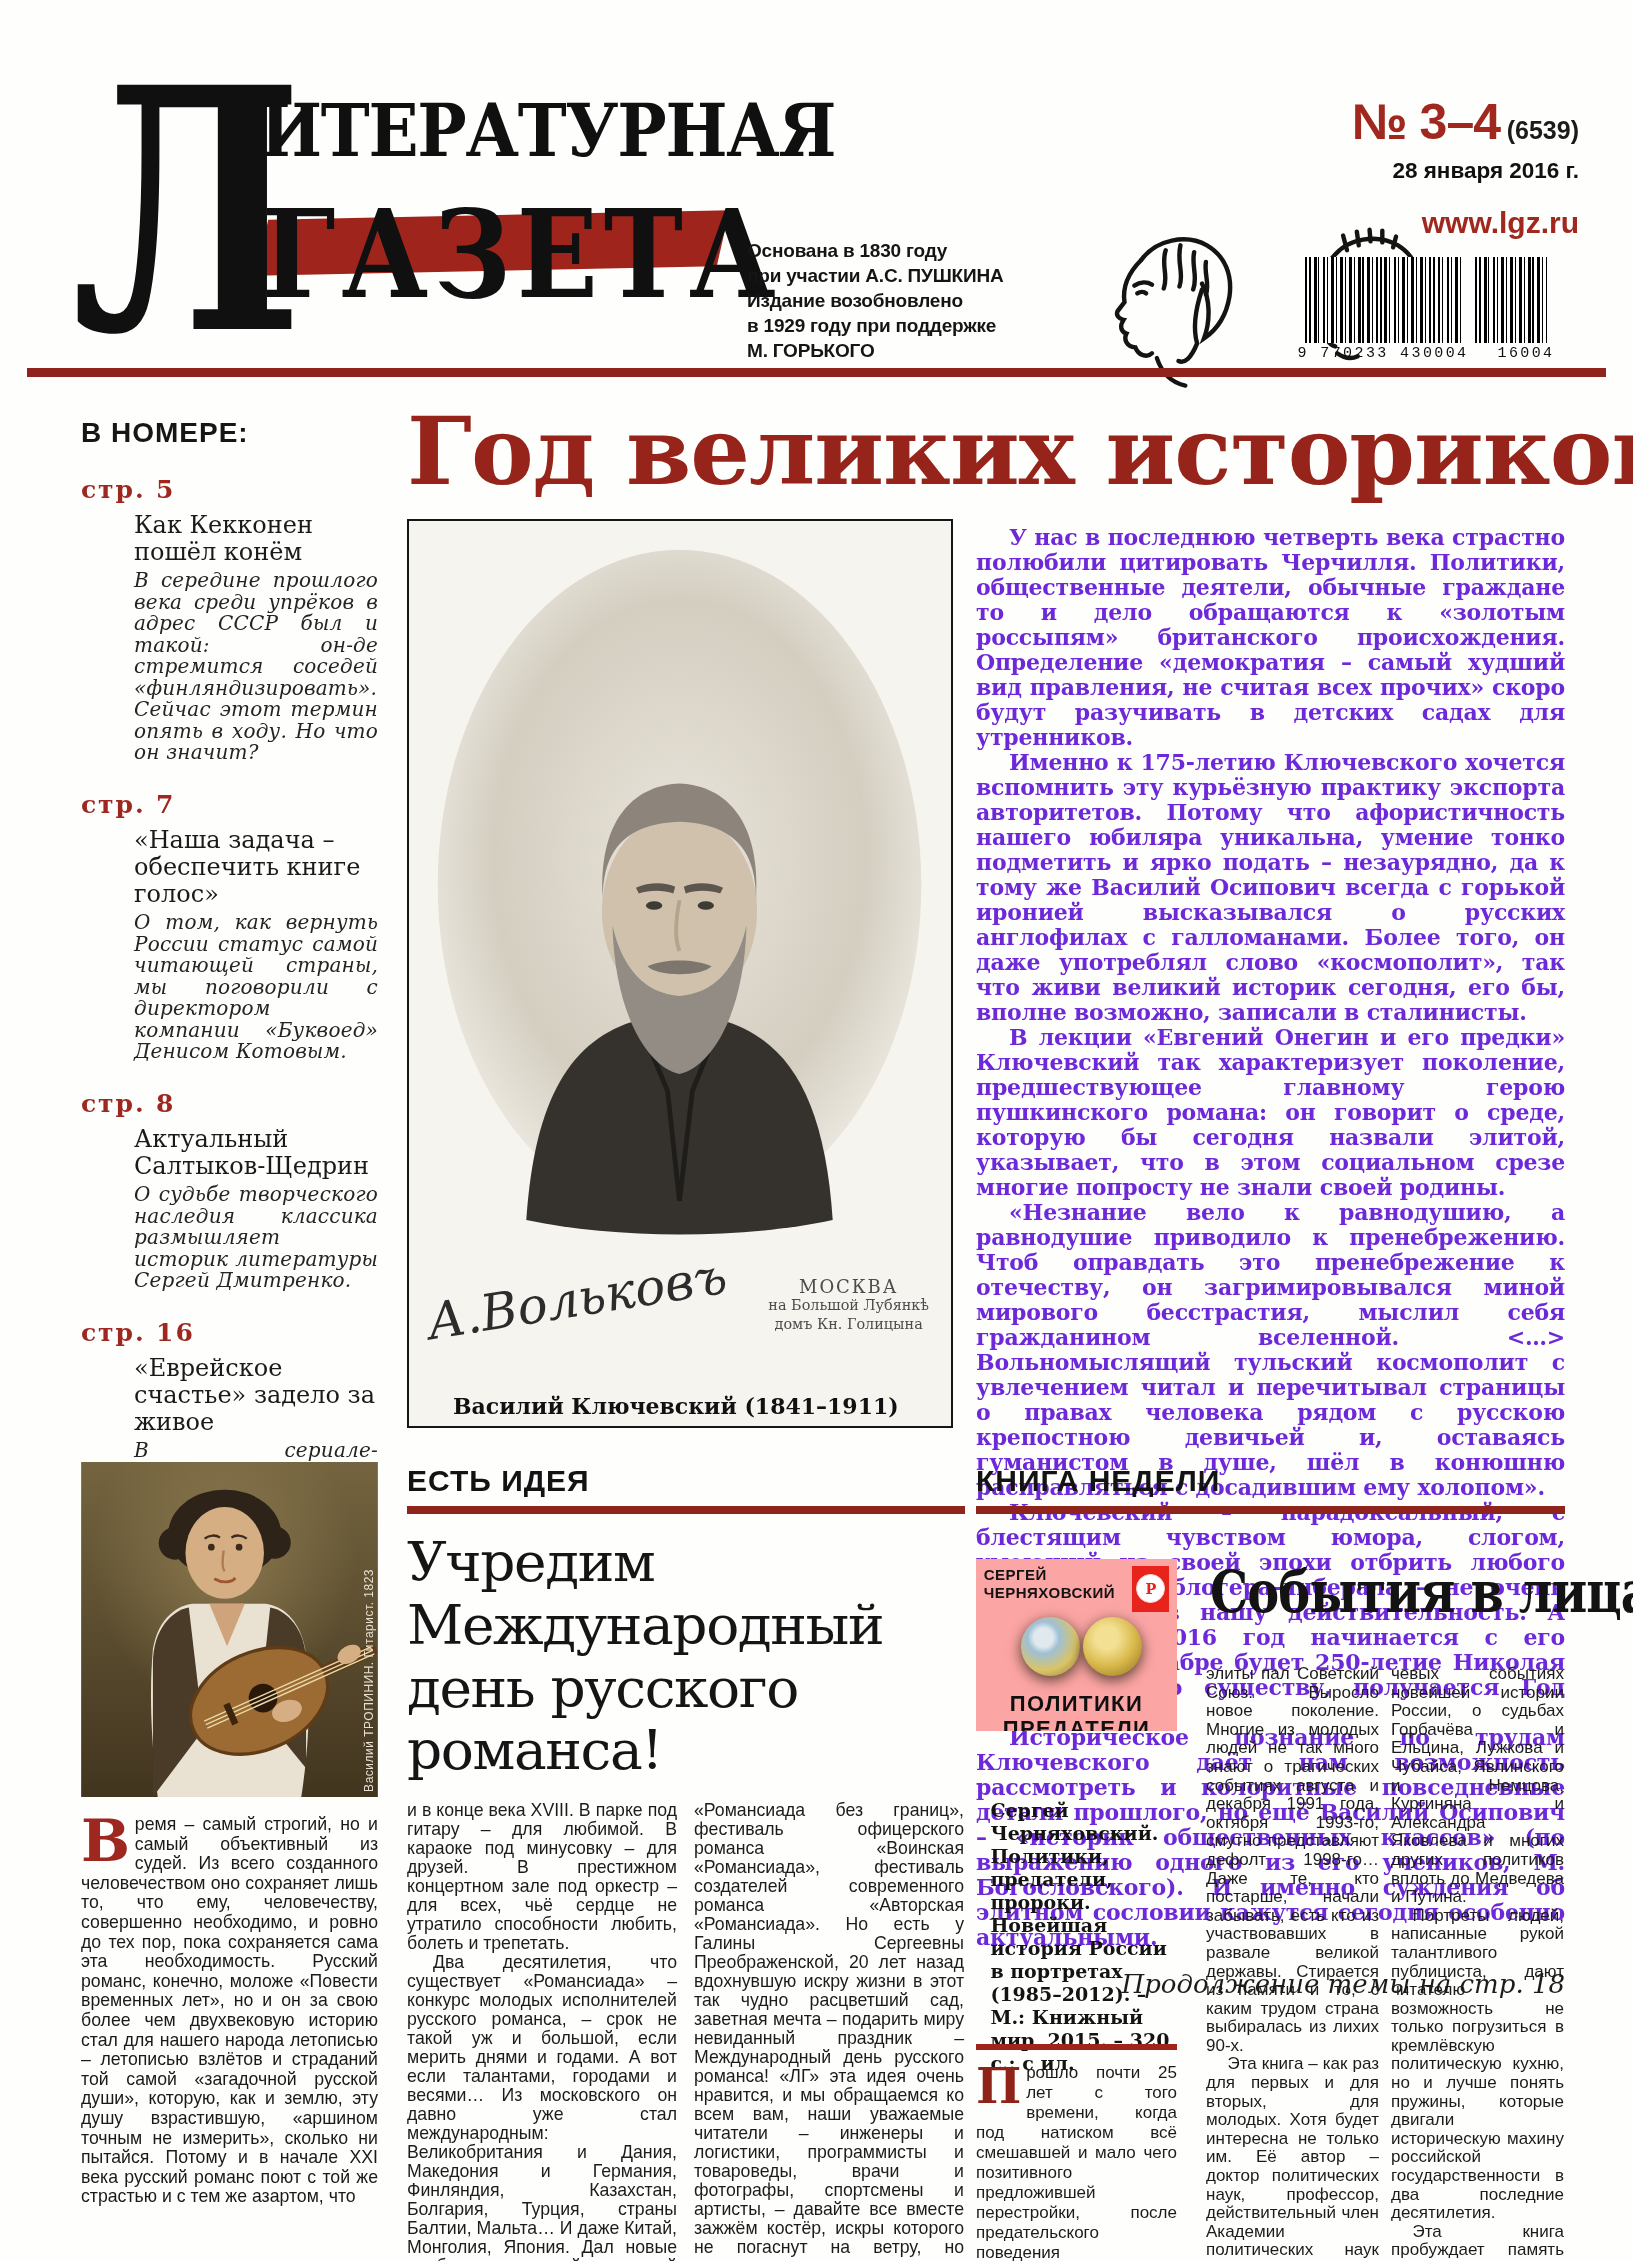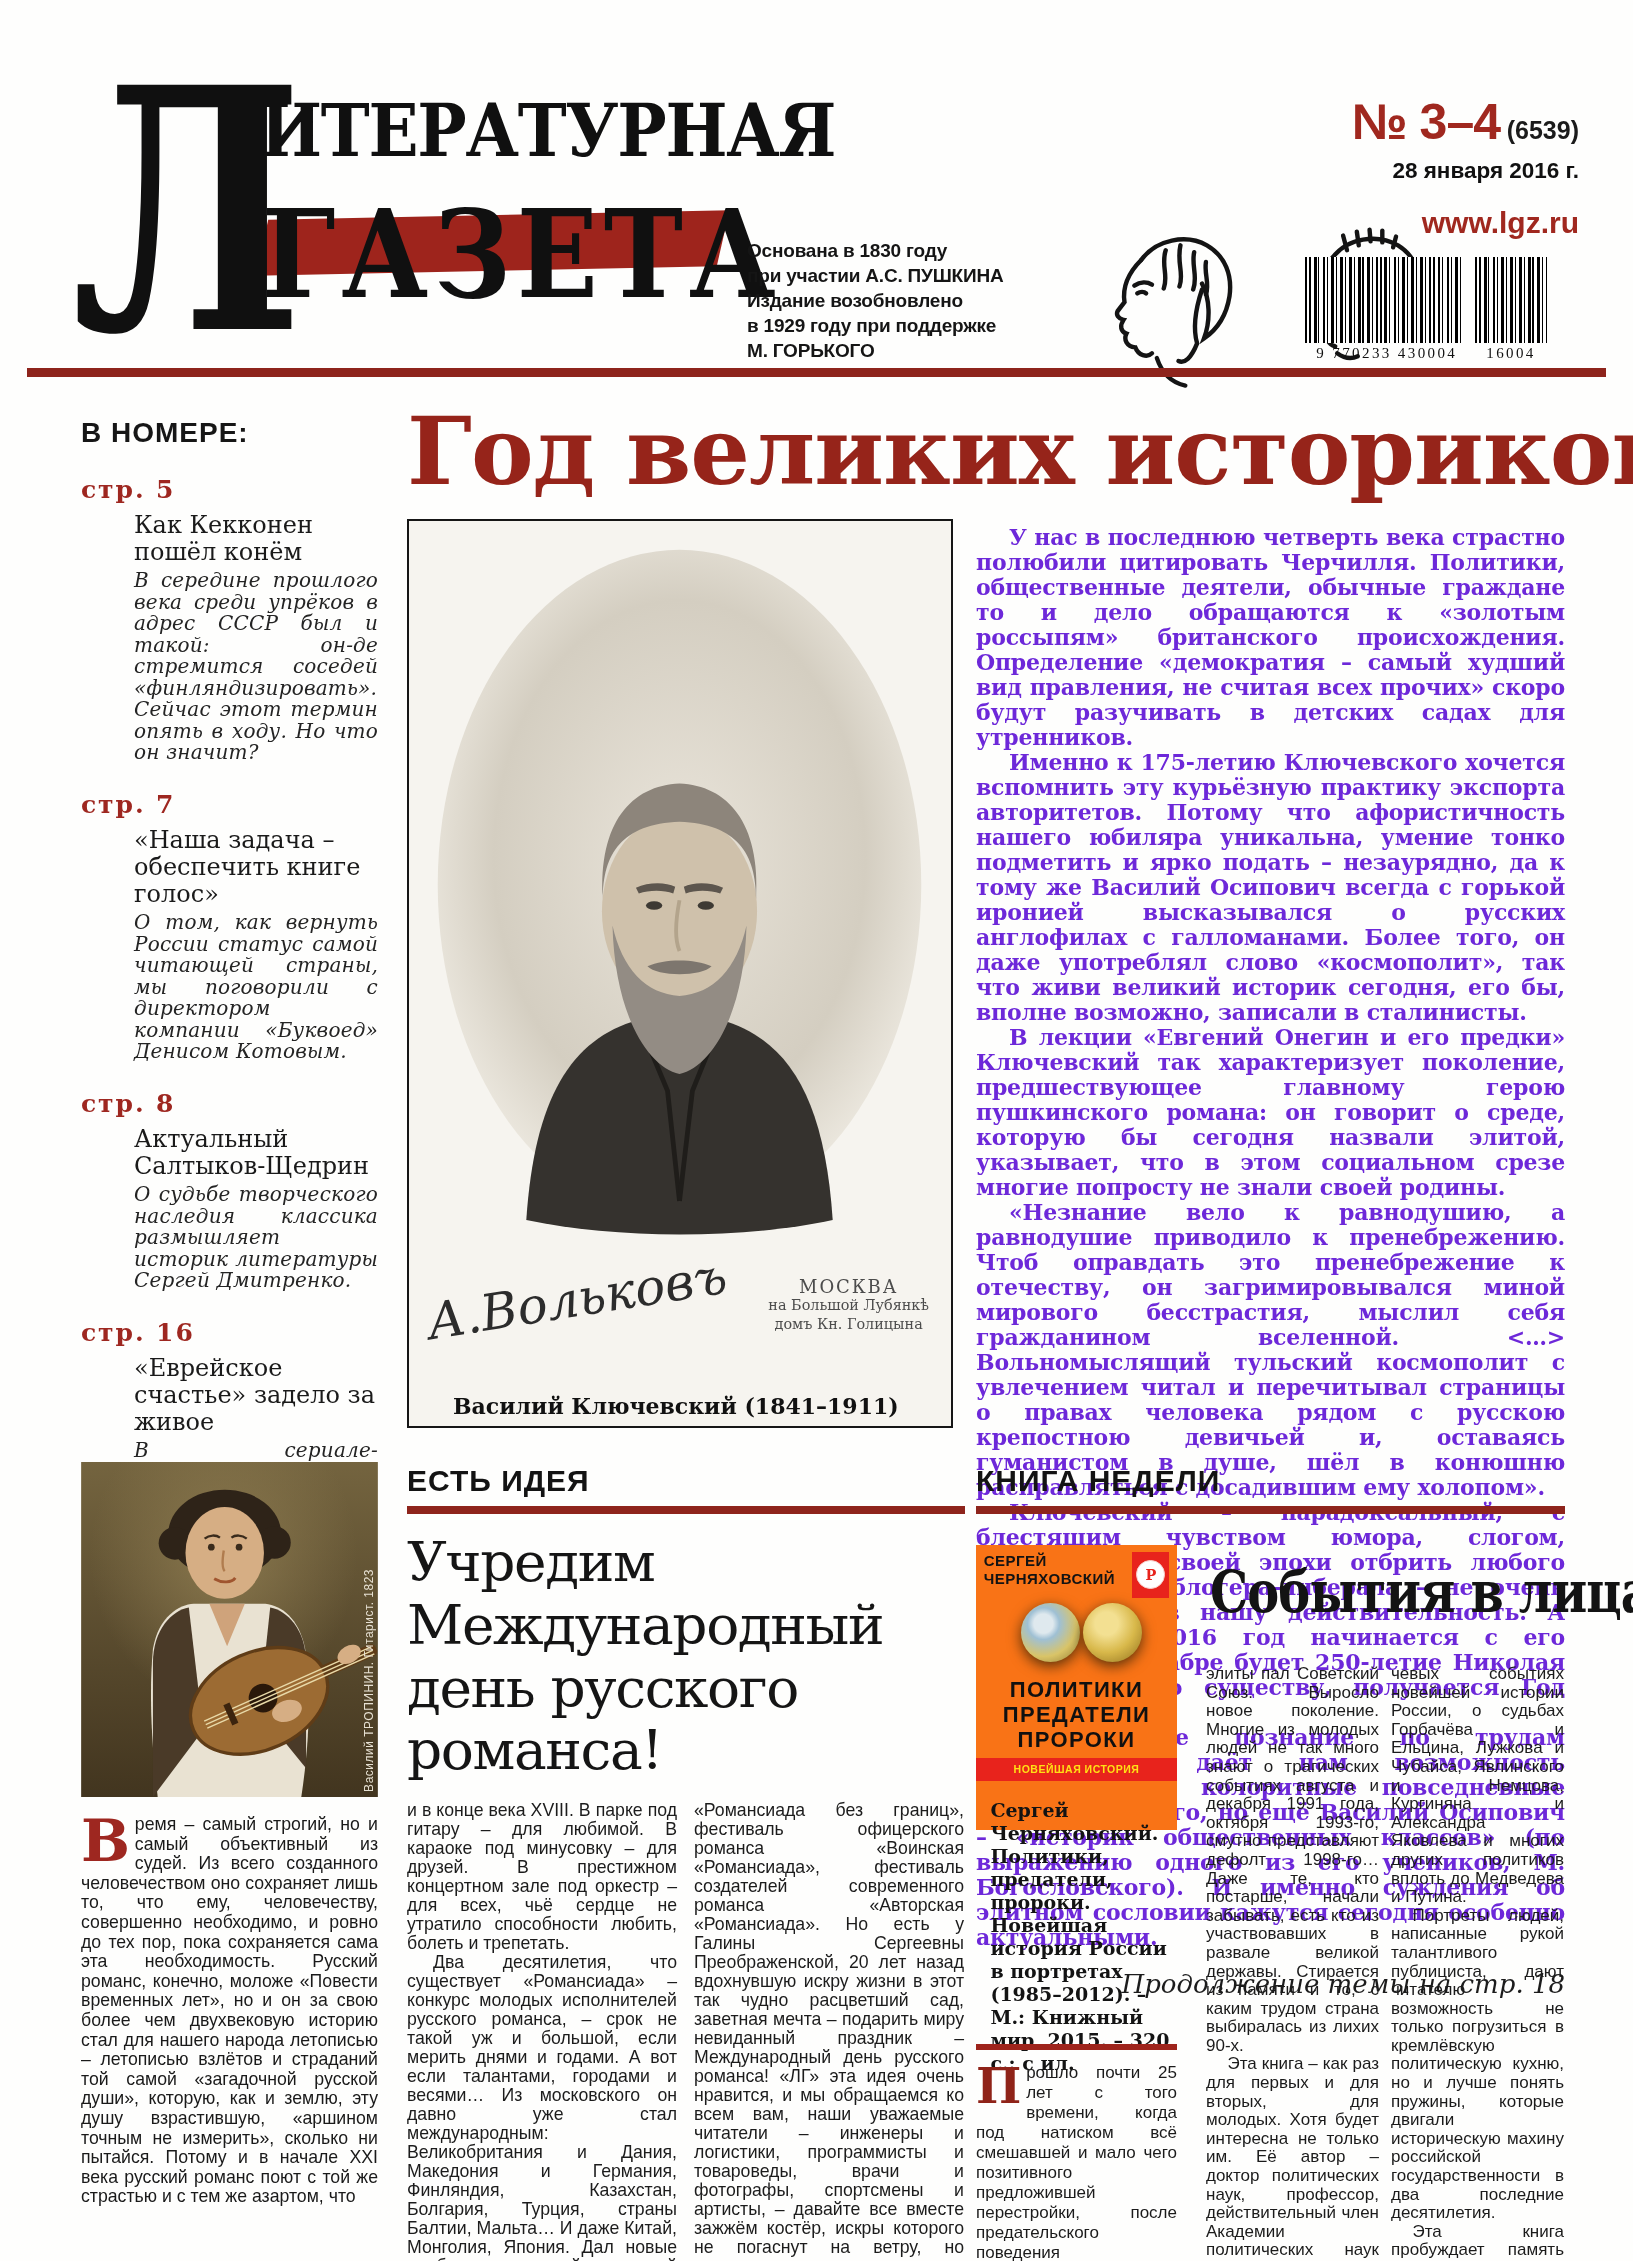--- a/index.html
+++ b/index.html
@@ -19,21 +19,21 @@
   #issue{left:1273px;top:93px;width:306px;text-align:right;}
   .issue-row{white-space:nowrap;}
   .issue-number{font-size:50px;font-weight:700;color:#a0281f;font-family:"Liberation Sans",sans-serif;letter-spacing:-1px;}
   .issue-code{font-size:25px;font-weight:700;color:#1b1b1b;font-family:"Liberation Sans",sans-serif;margin-left:6.7px;}
   .issue-date{margin-top:6.7px;font-size:22.5px;font-weight:600;font-family:"Liberation Sans",sans-serif;color:#111;}
   .issue-site{margin-top:22px;font-size:30px;font-weight:700;color:#a0281f;font-family:"Liberation Sans",sans-serif;}
   #barcode{margin-top:17px;display:flex;justify-content:center;align-items:flex-end;gap:12.4px;}
   .bars{height:86px;background:repeating-linear-gradient(90deg,#000 0 2.4px,#fff 2.4px 4.3px,#000 4.3px 5.7px,#fff 5.7px 8.6px,#000 8.6px 11.5px,#fff 11.5px 13.4px,#000 13.4px 14.4px,#fff 14.4px 17.7px);}
   .bars-l{width:158px;}
   .bars-r{width:72px;}
-  .bc-nums{display:flex;justify-content:center;gap:29px;font-family:Liberation Serif, serif;font-size:15px;letter-spacing:2.4px;color:#111;margin-top:1.9px;}
+  .bc-nums{display:flex;justify-content:center;gap:29px;font-family:Liberation Mono, monospace;font-size:15px;letter-spacing:2.4px;color:#111;margin-top:1.9px;}
 
   #rule-top{left:27px;top:368px;width:1579px;height:8.6px;background:#8e241c;}
 
   
   #toc{left:81px;top:417px;width:297px;}
   .toc-label{font-family:"Liberation Sans",sans-serif;font-weight:700;font-size:28px;letter-spacing:1px;color:#161616;}
   .toc-page{margin-top:26px;font-weight:700;font-size:25px;color:#9e2720;letter-spacing:1.9px;}
   .toc-title{margin:7.7px 0 4.8px 53px;font-size:24px;line-height:27px;color:#1a1a1a;}
   .toc-desc{margin-left:53px;font-style:italic;font-size:20px;line-height:21.5px;text-align:justify;color:#242424;letter-spacing:0.2px;}
 
@@ -62,21 +62,21 @@
   
   #idea{left:407px;top:1464px;width:558px;}
   .idea-headline{margin-top:17px;font-size:55px;line-height:1.14;font-weight:400;letter-spacing:-1.4px;color:#151515;}
   .idea-cols{margin-top:19px;display:flex;gap:17px;font-family:"Liberation Sans",sans-serif;font-size:17.7px;line-height:19px;text-align:justify;color:#1c1c1c;}
   .idea-col{width:270px;}
   .idea-col p{margin:0;}
   .idea-col p.ind{text-indent:26px;}
 
   
   #book{left:976px;top:1464px;width:589px;}
-  #book-cover{position:absolute;left:0;top:81px;width:201px;height:285px;background:#f97316;box-sizing:border-box;padding:6.7px 7.7px;overflow:hidden;}
+  #book-cover{position:absolute;left:0;top:95px;width:201px;height:172px;background:#fca5a5;box-sizing:border-box;padding:6.7px 7.7px;overflow:hidden;}
   .cover-top{display:flex;justify-content:space-between;}
   .cover-author{font-family:"Liberation Sans",sans-serif;font-weight:700;font-size:15px;line-height:18px;color:#131313;letter-spacing:0.5px;}
   .cover-badge{width:37px;height:46px;background:#e8231c;display:flex;align-items:center;justify-content:center;}
   .cover-badge-em{width:27px;height:27px;border-radius:50%;background:#fff;border:1.9px solid #f6d2cd;display:flex;align-items:center;justify-content:center;color:#e8231c;font-weight:700;font-size:14.4px;font-family:"DejaVu Serif",serif;}
   .cover-medals{position:relative;height:72px;margin-top:2.9px;}
   .medal{position:absolute;top:2.9px;width:59px;height:59px;border-radius:50%;filter:drop-shadow(0 4.8px 6.7px rgba(30,25,5,.75));}
   .medal-l{left:37px;background:radial-gradient(circle at 38% 35%,#dfe9ee 0 18%,#9fc0d4 30%,#d9c468 62%,#8d762c 100%);}
   .medal-r{left:99px;background:radial-gradient(circle at 40% 35%,#f3e092 0 22%,#d8b84a 55%,#8d6d1d 100%);}
   .cover-title{margin-top:4.8px;text-align:center;font-family:"Liberation Sans",sans-serif;font-weight:700;font-size:22px;line-height:25px;letter-spacing:1.4px;color:#101010;}
   .cover-banner{margin:5.7px -7.7px 0;background:#e8231c;padding:4.8px 2.9px;text-align:center;color:#ffe014;font-family:"Liberation Sans",sans-serif;font-weight:700;font-size:10.5px;line-height:13.4px;letter-spacing:0.5px;}

